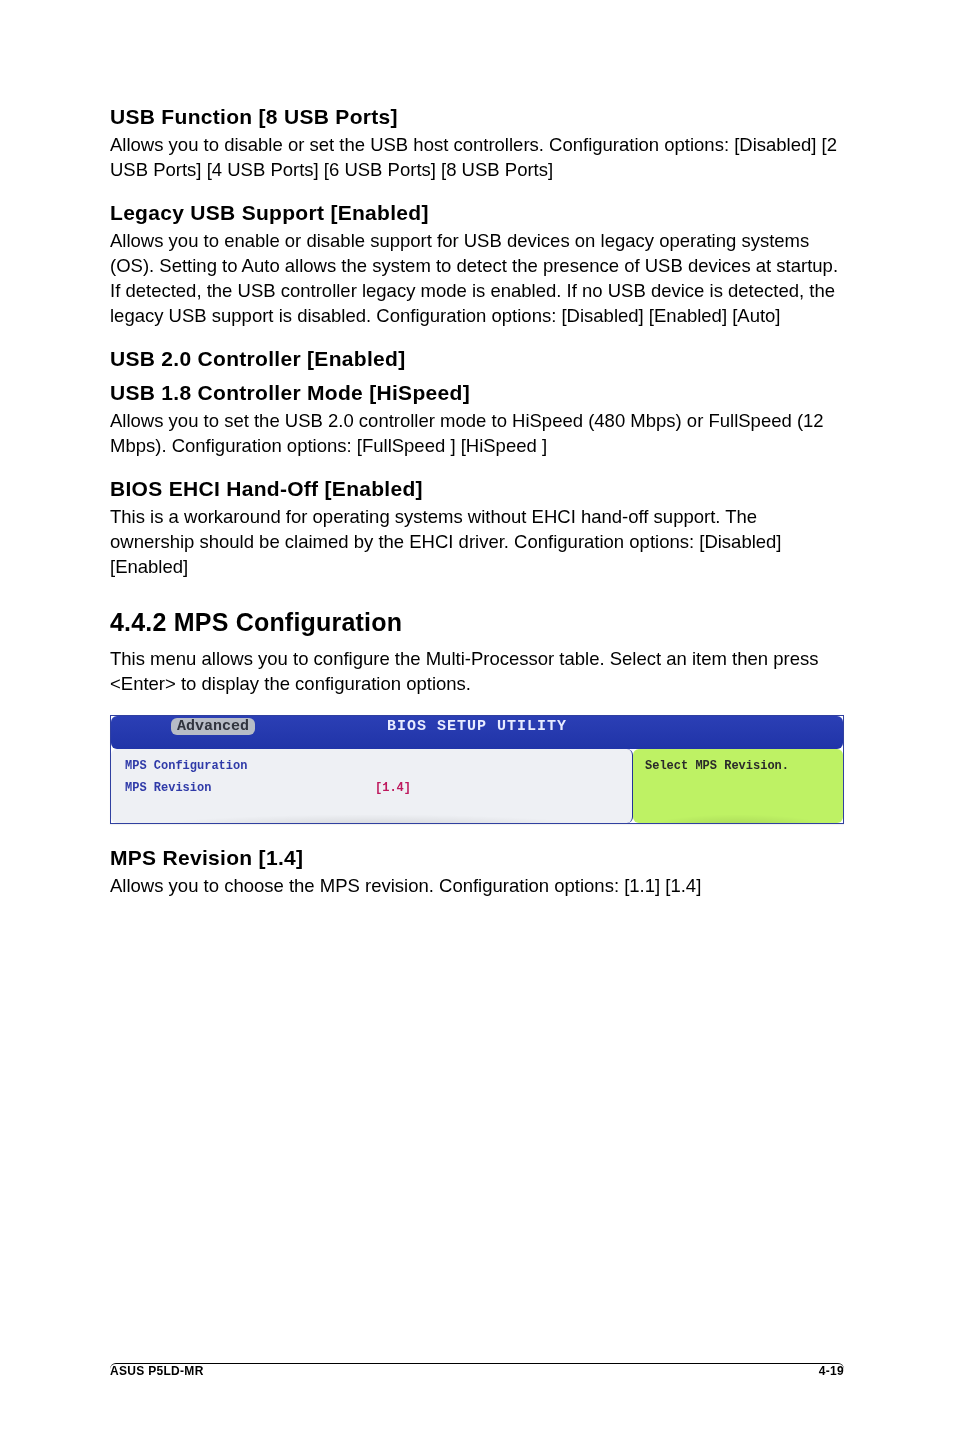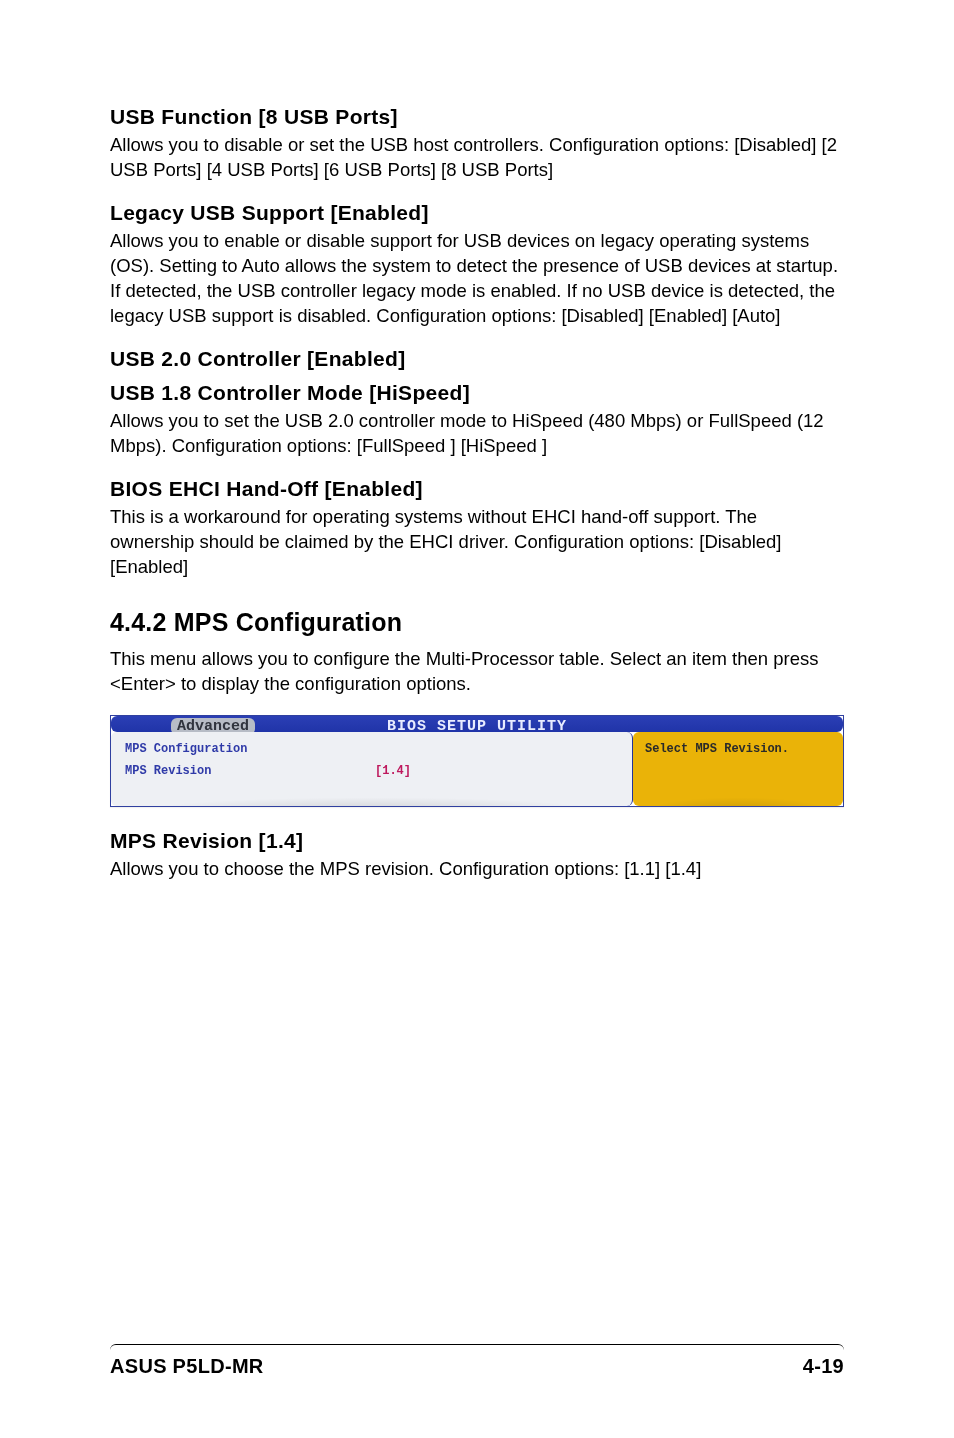--- a/index.html
+++ b/index.html
@@ -50,21 +50,21 @@
     box-shadow: 0 1px 1px rgba(0,0,0,0.05);
   }
   .bios-tabbar {
     background: linear-gradient(#2b3fb5, #2034a8);
     color: #fff;
     font-family: "Courier New", monospace;
     font-weight: bold;
     font-size: 15px;
     padding: 2px 8px;
     position: relative;
-    height: 16px;
+    height: 33px;
   }
   .bios-tabbar .title {
     position: absolute;
     left: 50%;
     transform: translateX(-50%);
     top: 2px;
     color: #e8ecff;
     letter-spacing: 1px;
   }
   .bios-tabbar .tab {
@@ -86,21 +86,21 @@
   .bios-left {
     flex: 1;
     padding: 10px 14px 28px 14px;
     background: #eef0f4;
     border-right: 1px solid #233398;
     position: relative;
   }
   .bios-right {
     width: 210px;
     padding: 10px 12px 28px 12px;
-    background: #eab308;
+    background: #bef264;
     position: relative;
   }
   .bios-config-title {
     color: #2f3aa8;
     margin-bottom: 8px;
   }
   .bios-row {
     display: flex;
   }
   .bios-row .label {
@@ -123,25 +123,25 @@
     height: 18px;
     background: radial-gradient(ellipse 65% 120% at 50% 130%, rgba(0,0,0,0.14), rgba(0,0,0,0) 70%);
     pointer-events: none;
   }
   .footer {
     position: absolute;
     bottom: 60px;
     left: 110px;
     right: 110px;
     border-top: 1px solid #000;
-    padding-top: 10px;
+    padding-top: 0;
     display: flex;
     justify-content: space-between;
     font-weight: bold;
-    font-size: 20px;
+    font-size: 12px;
     letter-spacing: 0.3px;
   }
 </style>
 </head>
 <body>
 
 <div class="page">
 
   <div class="section-heading">USB Function [8 USB Ports]</div>
   <div class="body-text">Allows you to disable or set the USB host controllers. Configuration options: [Disabled] [2 USB Ports] [4 USB Ports] [6 USB Ports] [8 USB Ports]</div>

